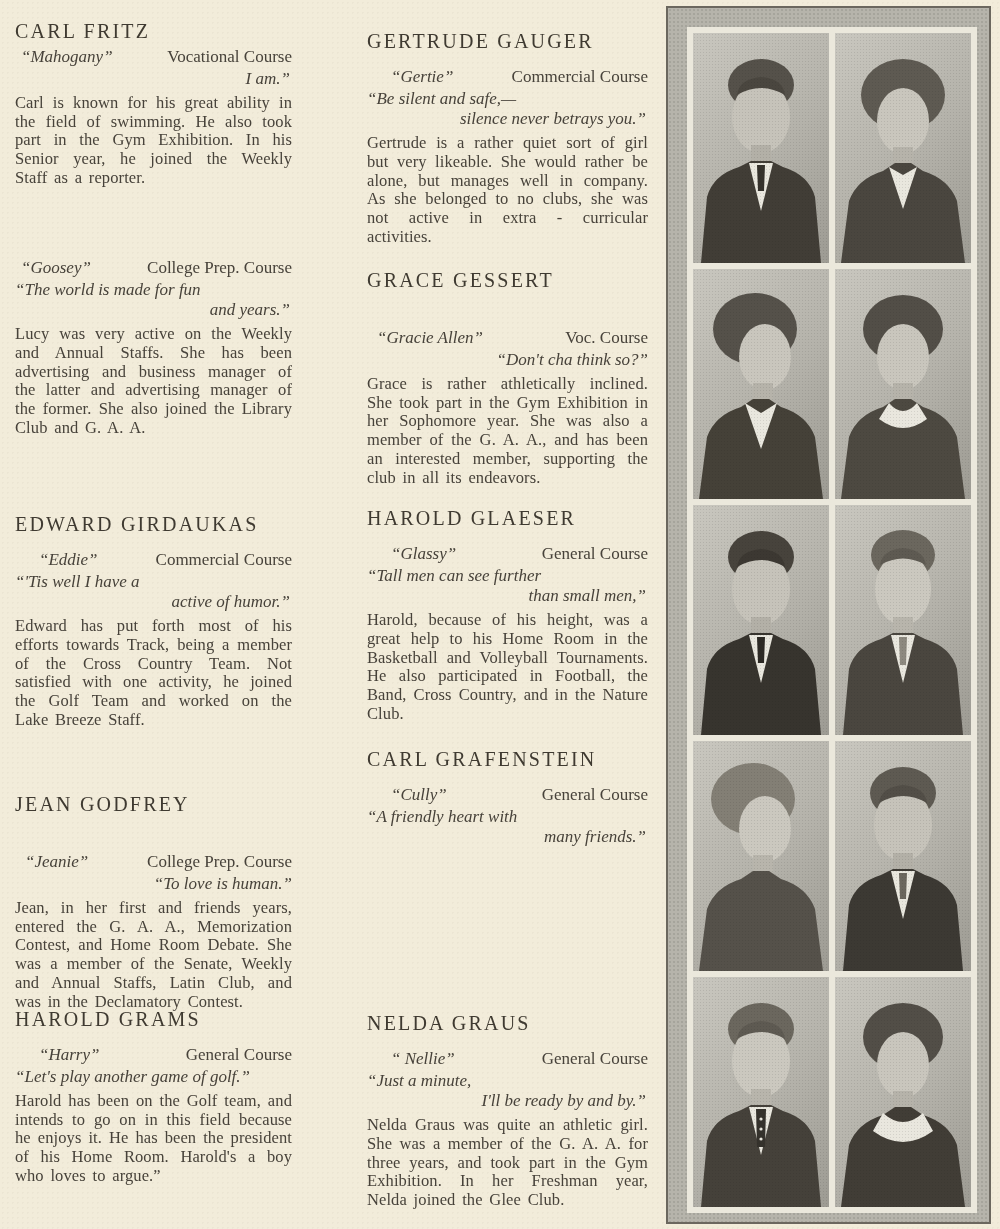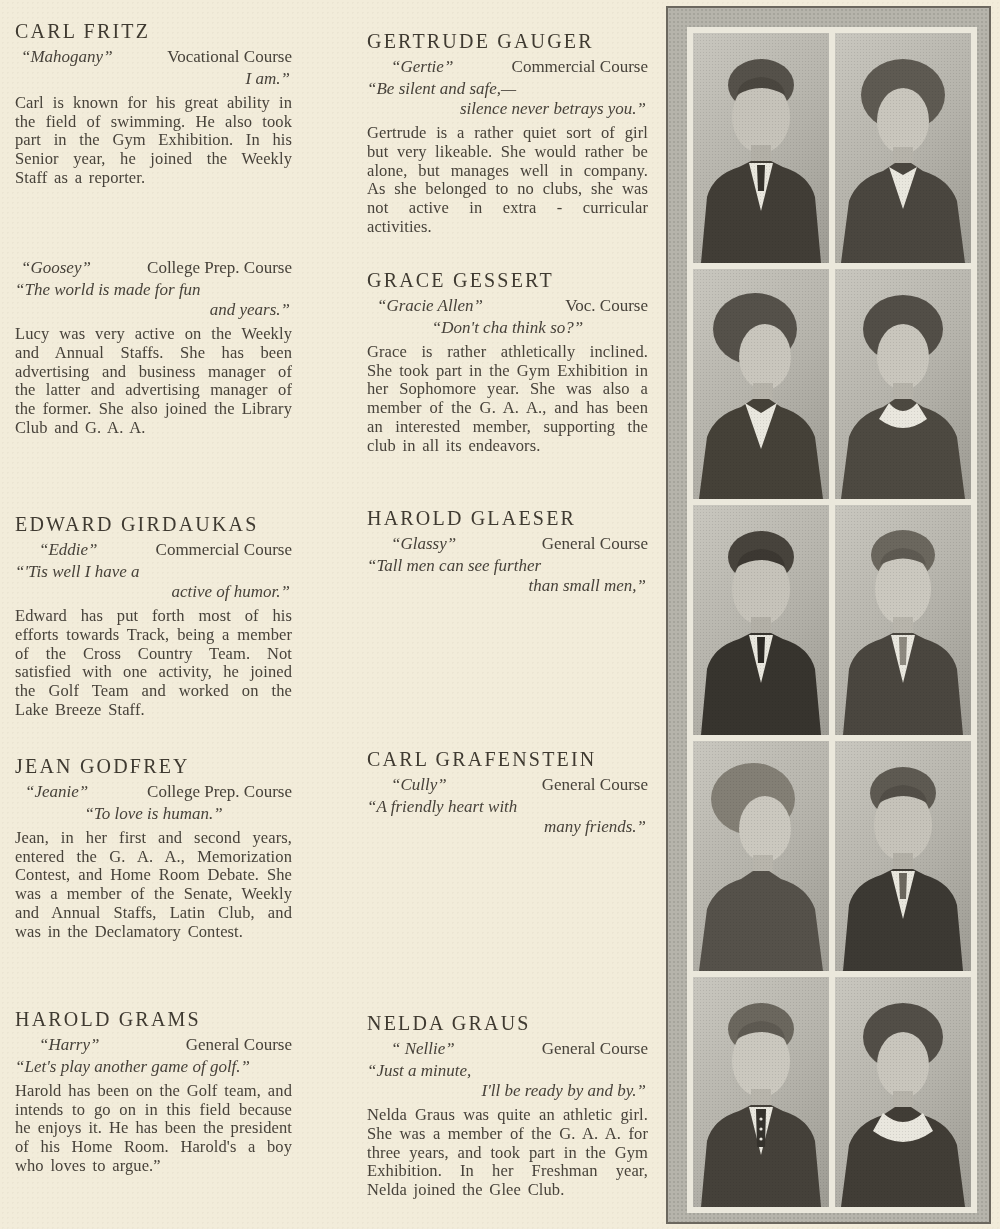--- a/index.html
+++ b/index.html
@@ -28,27 +28,27 @@
 
   .name{
     font-size:20px; font-weight:normal; letter-spacing:2.2px;
     color:#3f3a31; margin-bottom:4px; white-space:nowrap;
   }
   .nickline{
     display:flex; justify-content:space-between; align-items:baseline;
     font-size:17px; margin-bottom:2px;
   }
   .nick{ font-style:italic; padding-left:6px; white-space:nowrap; }
-  .ind .nick{ padding-left:24px; }
-  .sind .nick{ padding-left:10px; }
+  .ind .nick{ padding-left:24px;margin-top:10px; }
+  .sind .nick{ padding-left:10px;margin-top:32px; }
   .course{ white-space:nowrap; }
   .quote{ font-style:italic; font-size:17px; line-height:1.18; margin-bottom:5px; }
   .quote .q1{ text-align:left; }
   .quote .q2{ text-align:right; padding-right:2px; }
-  .quote.qc .q1{ text-align:center; }
+  .quote.qc .q1{ text-align:right; }
   .bio{
     font-size:16.5px; line-height:18.7px; text-align:justify;
     word-spacing:2.5px; letter-spacing:0.1px; hyphens:none;
   }
 
   
   .photo-panel{
     position:absolute; left:666px; top:6px; width:325px; height:1218px;
     border:2px solid #6b675e;
     background-color:#b6b4ab;
@@ -114,30 +114,30 @@
       <span class="nick">“Eddie”</span>
       <span class="course">Commercial Course</span>
     </div>
     <div class="quote">
       <div class="q1">“'Tis well I have a</div>
       <div class="q2">active of humor.”</div>
     </div>
     <p class="bio">Edward has put forth most of his efforts towards Track, being a member of the Cross Country Team. Not satisfied with one activity, he joined the Golf Team and worked on the Lake Breeze Staff.</p>
   </section>
 
-  <section class="entry sind" style="top:755px">
+  <section class="entry sind" style="top:793px">
     <h3 class="name">JEAN GODFREY</h3>
     <div class="nickline">
       <span class="nick">“Jeanie”</span>
       <span class="course">College Prep. Course</span>
     </div>
     <div class="quote qc">
       <div class="q1">“To love is human.”</div>
     </div>
-    <p class="bio">Jean, in her first and second years, entered the G. A. A., Memorization Contest, and Home Room Debate. She was a member of the Senate, Weekly and Annual Staffs, Latin Club, and was in the Declamatory Contest.</p>
+    <p class="bio">Jean, in her first and friends years, entered the G. A. A., Memorization Contest, and Home Room Debate. She was a member of the Senate, Weekly and Annual Staffs, Latin Club, and was in the Declamatory Contest.</p>
   </section>
 
   <section class="entry ind" style="top:1008px">
     <h3 class="name">HAROLD GRAMS</h3>
     <div class="nickline">
       <span class="nick">“Harry”</span>
       <span class="course">General Course</span>
     </div>
     <div class="quote">
       <div class="q1">“Let's play another game of golf.”</div>
@@ -177,20 +177,21 @@
   <section class="entry ind" style="top:507px">
     <h3 class="name">HAROLD GLAESER</h3>
     <div class="nickline">
       <span class="nick">“Glassy”</span>
       <span class="course">General Course</span>
     </div>
     <div class="quote">
       <div class="q1">“Tall men can see further</div>
       <div class="q2">than small men,”</div>
     </div>
+    <p class="bio">Harold, because of his height, was a great help to his Home Room in the Basketball and Volleyball Tournaments. He also participated in Football, the Band, Cross Country, and in the Nature Club.</p>
   </section>
 
   <section class="entry ind" style="top:748px">
     <h3 class="name">CARL GRAFENSTEIN</h3>
     <div class="nickline">
       <span class="nick">“Cully”</span>
       <span class="course">General Course</span>
     </div>
     <div class="quote">
       <div class="q1">“A friendly heart with</div>

